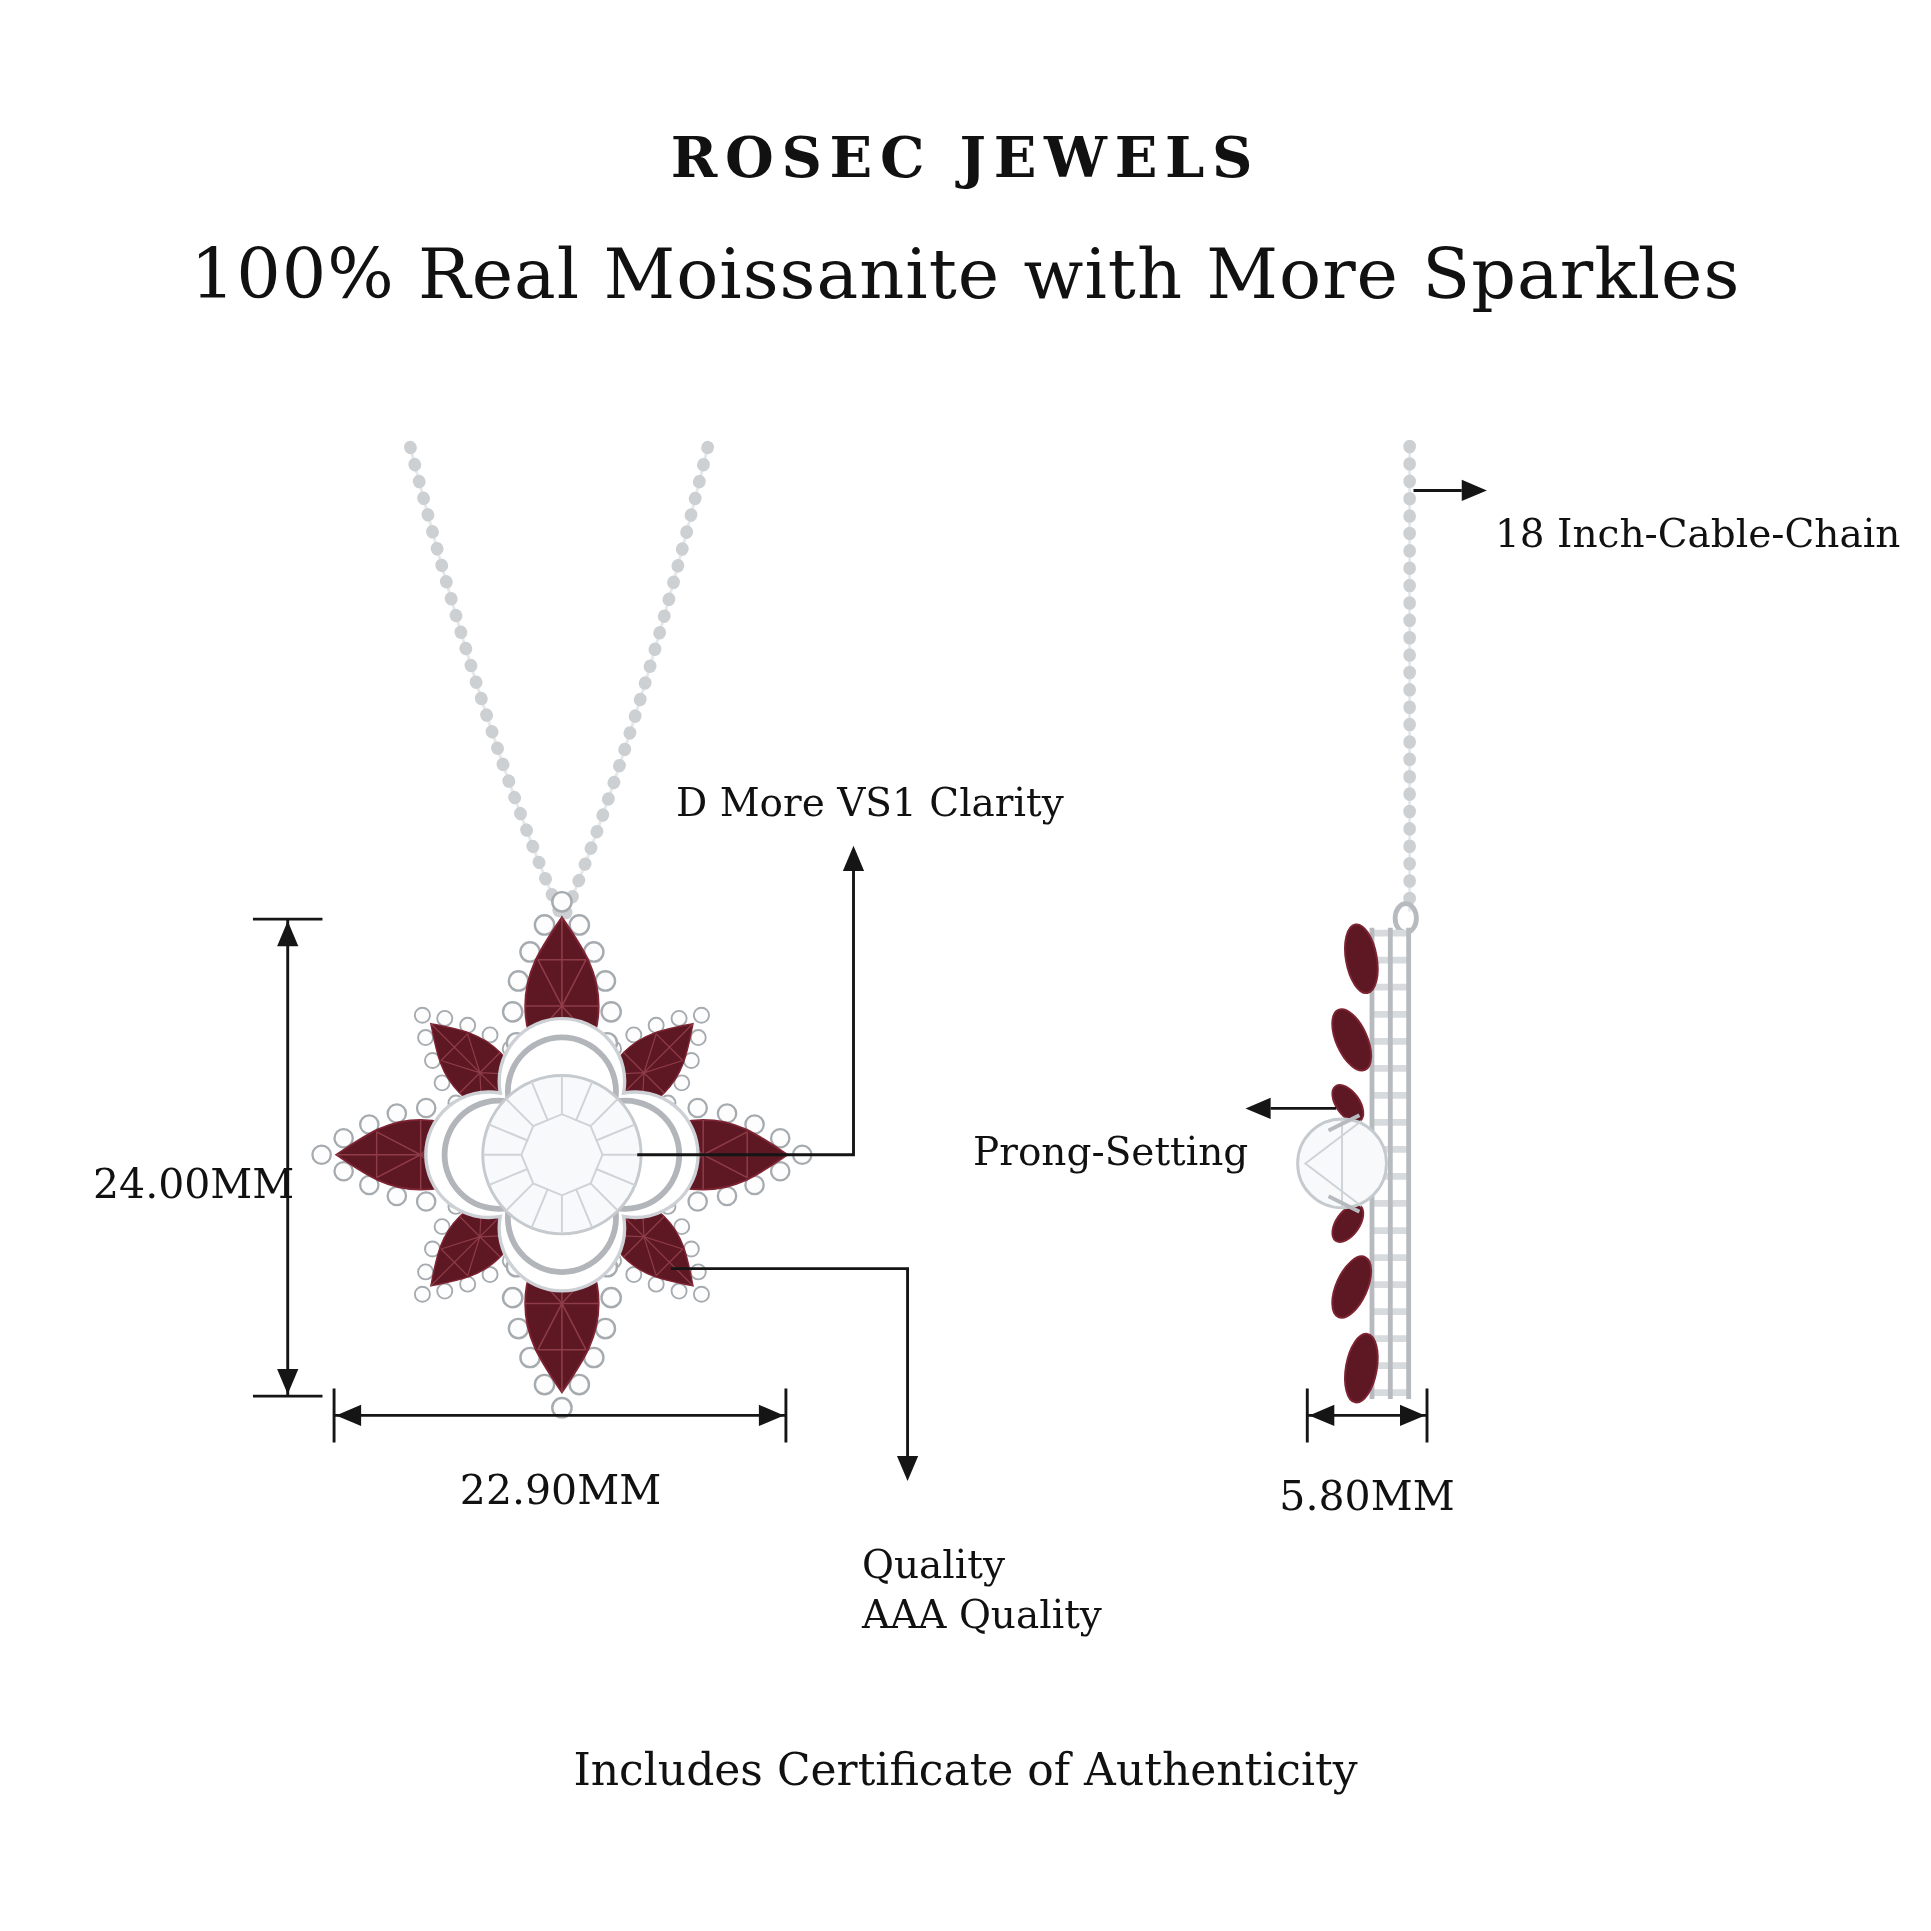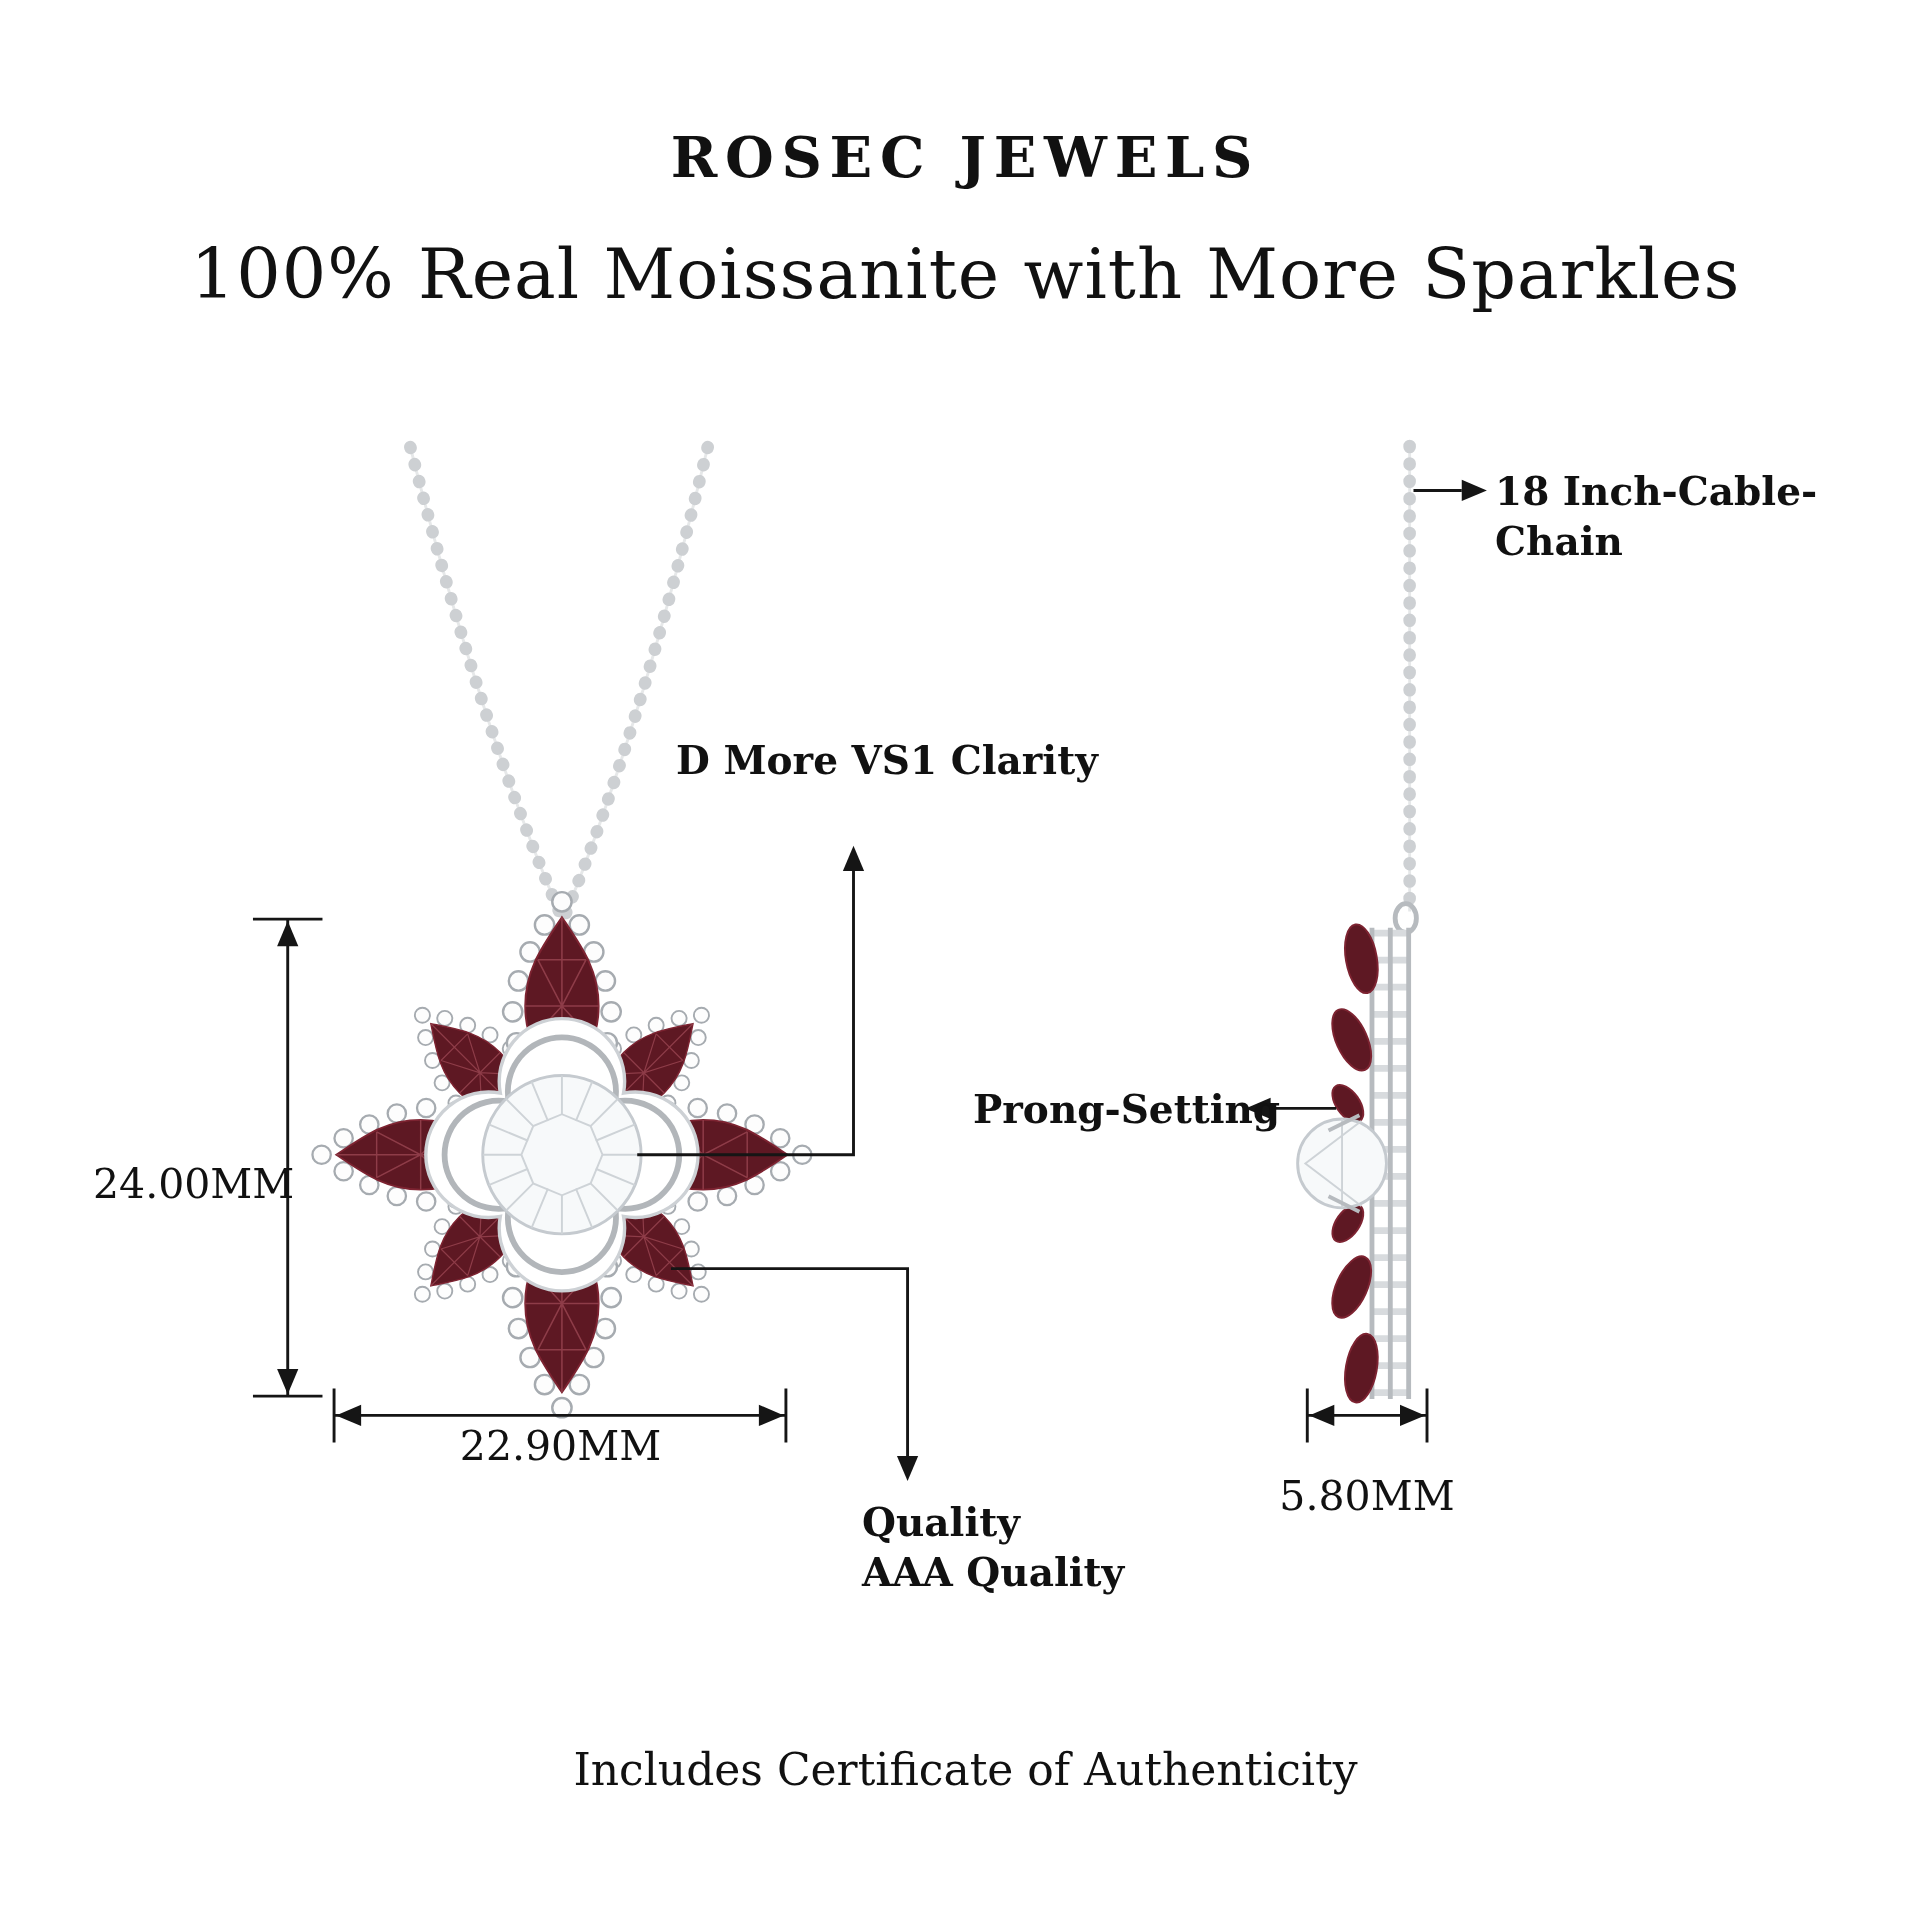--- a/index.html
+++ b/index.html
@@ -5,28 +5,28 @@
   html,body{margin:0;padding:0}
   body{
     width:1931px;height:1931px;position:relative;background:#ffffff;
     font-family:"DejaVu Serif",serif;color:#111;overflow:hidden;
   }
   .title{position:absolute;left:0;top:89px;width:100%;text-align:center;
     font-weight:700;font-size:56px;line-height:1.1;letter-spacing:7.7px;}
   .tagline{position:absolute;left:0;top:232px;width:100%;text-align:center;
     font-weight:400;font-size:70px;line-height:1.2;letter-spacing:1px;}
   .art{position:absolute;left:0;top:0;width:1931px;height:1931px;}
-  .note{position:absolute;font-size:39px;line-height:1.28;font-weight:700;}
+  .note{position:absolute;font-size:39px;line-height:1.28;font-weight:400;margin-top:42px;}
   #callout-chain{left:1495px;top:467px;}
   #callout-moissanite{left:676px;top:736px;}
   #callout-prong{left:973px;top:1085px;}
   #callout-garnet{left:862px;top:1498px;}
   .dim-label{position:absolute;font-size:41px;line-height:1;}
   #dim-height-label{left:93px;top:1164px;width:193px;}
-  #dim-width-label{left:406px;top:1426px;width:309px;text-align:center;}
+  #dim-width-label{left:406px;top:1470px;width:309px;text-align:center;}
   #dim-depth-label{left:1232px;top:1470px;width:270px;text-align:center;margin-top:6px;}
   .footer{position:absolute;left:0;top:1744px;width:100%;text-align:center;
     font-size:44px;line-height:1.2;}
   
   .halo{fill:#fdfdfd;stroke:#a6abb0;stroke-width:2.5;}
   .garnet{fill:#5e1823;stroke:#7d2331;stroke-width:2;}
   .gfacet{stroke:#93404d;stroke-width:1.6;fill:none;opacity:.9;}
   .sfacet{stroke:#ced3d7;stroke-width:2;fill:none;}
   .dim{stroke:#151515;stroke-width:3;fill:none;}
   .dimf{fill:#151515;stroke:none;}

